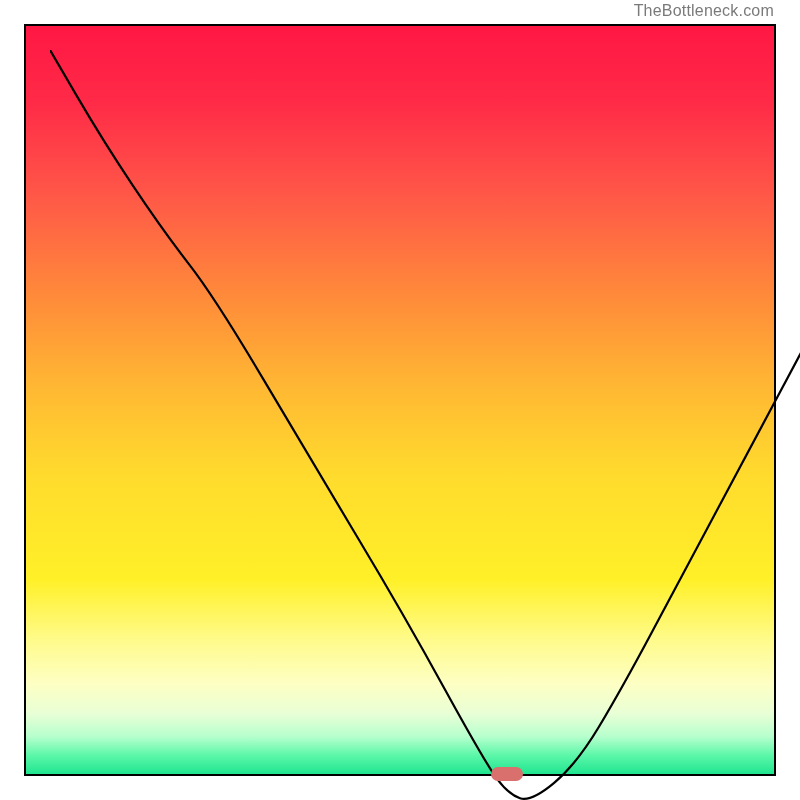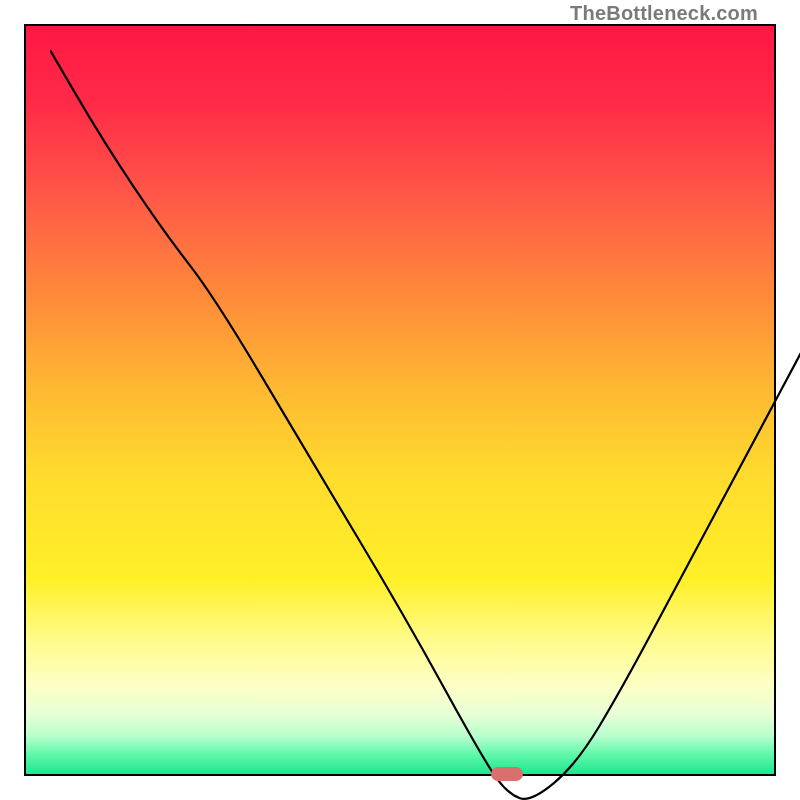--- a/index.html
+++ b/index.html
@@ -13,21 +13,21 @@
   #ffb733 48%,
   #ffdb2d 60%,
   #ffe72a 68%,
   #fff028 74%,
   #fffb8a 82%,
   #fdffc4 88%,
   #e8ffd6 92%,
   #b6ffcd 95%,
   #5cf7a9 97.5%,
   #20e58f 100%)}
-.watermark{position:absolute;top:2px;right:42px;color:#7a7a7a;font-size:20px;font-weight:700;letter-spacing:.2px}
+.watermark{position:absolute;top:2px;right:26px;color:#7a7a7a;font-size:16px;font-weight:400;letter-spacing:.2px}
 .curve{position:absolute;left:24px;top:24px;width:752px;height:752px;pointer-events:none}
 .marker{position:absolute;width:32px;height:14px;border-radius:7px;background:#d9706e;transform:translate(-50%,-50%)}
 </style>
 </head>
 <body>
 
 <div class="frame">
   <div class="border">
     <div class="gradient"></div>
     <svg class="curve" viewBox="0 0 752 752" preserveAspectRatio="none">

